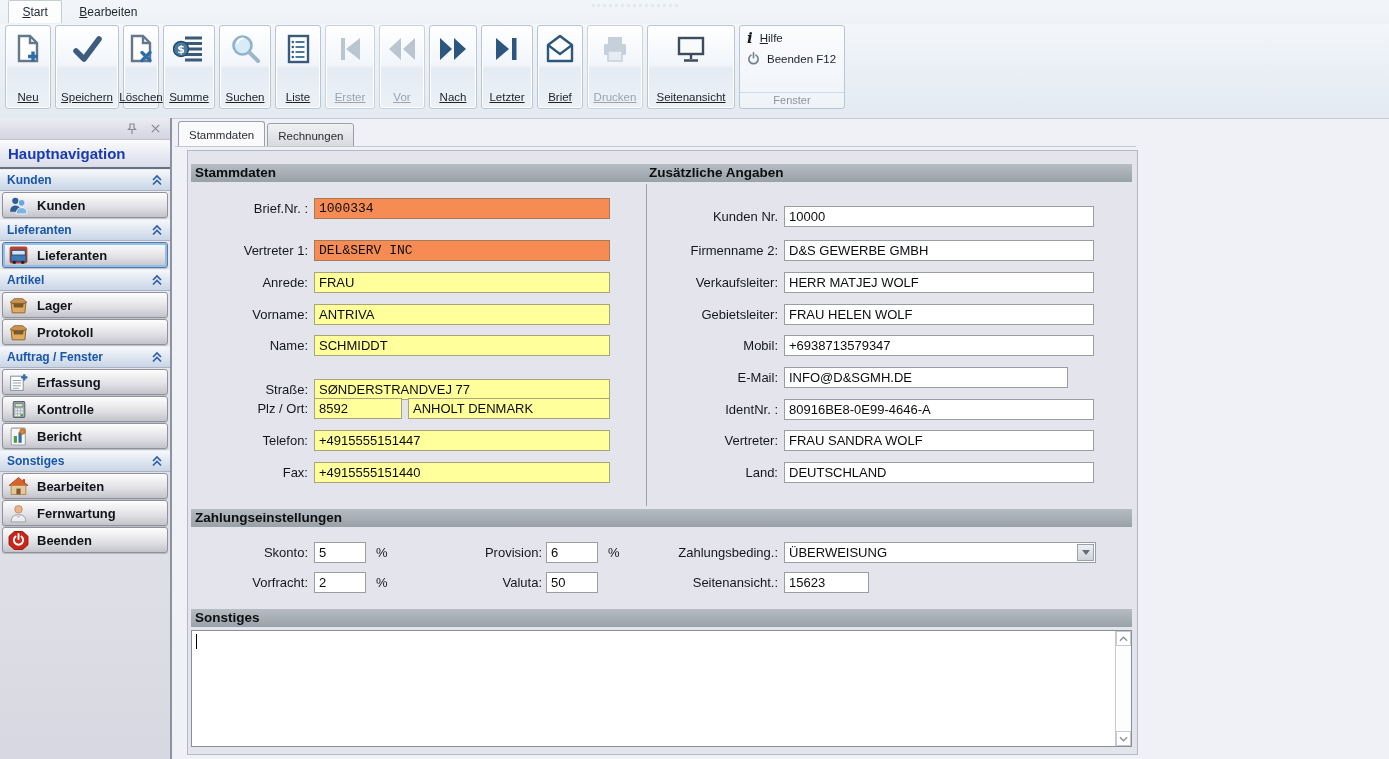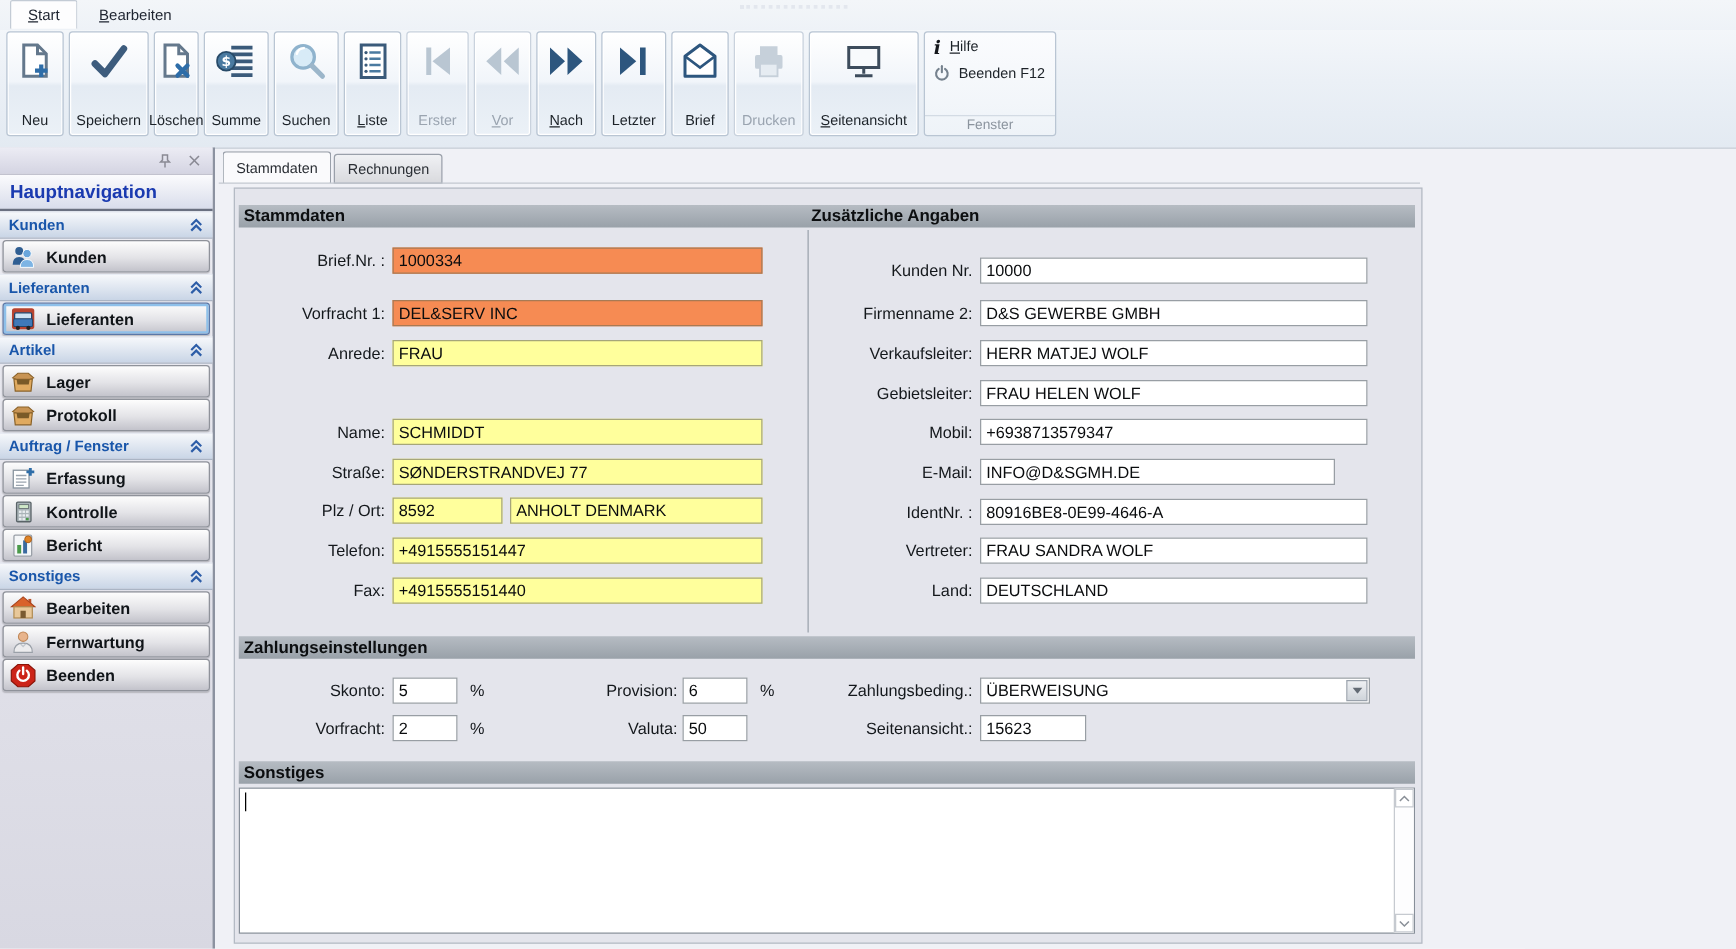--- a/index.html
+++ b/index.html
@@ -15,21 +15,21 @@
   .tabrow{position:absolute;top:0;left:0;right:0;height:24px;background:linear-gradient(#f3f6f9,#eef2f7);}
   .rtab{display:inline-block;height:22px;line-height:22px;padding:0 13px;font-size:12px;color:#1e2430;}
   .rtab.active{background:#fdfdfe;border:1px solid #c3cbd5;border-bottom:none;border-radius:2px 2px 0 0;}
   .dragdots{position:absolute;left:592px;top:4px;width:86px;height:3px;border-top:3px dotted #e3e7ee;}
   .btnrow{position:absolute;top:25px;left:5px;display:flex;align-items:flex-start;gap:4px;}
   .rbtn{height:84px;box-sizing:border-box;border:1px solid #b9c5d3;border-radius:3px;
         background:linear-gradient(180deg,#ffffff,#f1f5fa 48%,#e4ebf3 52%,#ebf1f7);
         box-shadow:inset 0 0 0 1px #fff;
         display:flex;flex-direction:column;align-items:center;justify-content:space-between;
         padding:7px 2px 4px;}
-  .rbtn .lbl{font-size:11.5px;color:#1c2228;white-space:nowrap;line-height:13px;}
+  .rbtn .lbl{font-size:11.5px;color:#1c2228;white-space:nowrap;line-height:13px;text-decoration:underline;}
   .rbtn.disabled{border-color:#c9d2dd;}
   .rbtn.disabled .lbl{color:var(--disabled-text,#9aa4b0);}
   .rbtn svg{width:32px;height:32px;}
   .win-group{height:84px;width:106px;box-sizing:border-box;border:1px solid #b9c5d3;border-radius:3px;
              background:linear-gradient(180deg,#fbfcfe,#eef3f8);display:flex;flex-direction:column;}
   .wg-item{display:flex;align-items:center;gap:7px;padding:5px 7px 2px;font-size:11.5px;color:#1c2228;}
   .wg-caption{margin-top:auto;text-align:center;font-size:11px;color:#8b949e;
               border-top:1px solid #d3dbe4;padding:1px 0 2px;}
   .serif-i{font-family:"DejaVu Serif","Liberation Serif",serif;font-style:italic;font-weight:bold;
            font-size:15px;color:#15181c;line-height:14px;}
@@ -69,21 +69,21 @@
           background:linear-gradient(var(--header-bar-top,#b6bcc3),var(--header-bar-bottom,#99a1a9));
           font-size:13.5px;font-weight:bold;color:#0c0e10;}
   .sechdr .t1{padding-left:4px;}
   .sechdr .t2{position:absolute;left:458px;top:0;}
   .divider-v{position:absolute;left:458px;top:33px;width:1px;height:322px;background:#9aa2ac;}
 
   .frow{position:absolute;height:21px;display:flex;align-items:center;font-size:13px;}
   .flabel{display:inline-block;text-align:right;padding-right:6px;line-height:21px;white-space:nowrap;color:#14181c;}
   .fbox{height:21px;box-sizing:border-box;border:1px solid #989ea4;background:#fff;line-height:19px;
         padding:0 4px;font-size:13px;overflow:hidden;white-space:nowrap;color:#0a0c0e;}
-  .fbox.orange{background:var(--field-orange,#f68b53);border-color:#a87a54;}
+  .fbox.orange{background:var(--field-orange,#f68b53);border-color:#a87a54;font-family:Liberation Mono, monospace;}
   .fbox.yellow{background:var(--field-yellow,#ffff9c);border-color:#a6a67a;}
   .prow{position:absolute;left:0;width:943px;height:21px;font-size:13px;}
   .prow .flabel,.prow .fbox,.prow .pct{position:absolute;top:0;}
   .pct{line-height:21px;}
   .combo-arrow{position:absolute;top:1px;right:1px;bottom:1px;width:17px;
                background:linear-gradient(#eef0f3,#cfd4da);border:1px solid #9aa2ac;box-sizing:border-box;
                display:flex;align-items:center;justify-content:center;}
   .bigtext{position:absolute;left:3px;top:479px;width:941px;height:117px;background:#fff;
            border:1px solid #878f99;box-sizing:border-box;font-size:13px;}
   .caret{position:absolute;left:4px;top:3px;width:1px;height:15px;background:#000;}
@@ -398,32 +398,36 @@
       <span class="t2">Zusätzliche Angaben</span>
     </div>
 
     <div class="divider-v"></div>
 
     <div class="frow" style="left:0;top:47px">
       <span class="flabel" style="width:120px">Brief.Nr. :</span>
       <div class="fbox orange" style="width:296px">1000334</div>
     </div>
     <div class="frow" style="left:0;top:89px">
-      <span class="flabel" style="width:120px">Vorfracht 1:</span>
+      <span class="flabel" style="width:120px">Vertreter 1:</span>
       <div class="fbox orange" style="width:296px">DEL&amp;SERV INC</div>
     </div>
     <div class="frow" style="left:0;top:121px">
       <span class="flabel" style="width:120px">Anrede:</span>
       <div class="fbox yellow" style="width:296px">FRAU</div>
     </div>
+    <div class="frow" style="left:0;top:153px">
+      <span class="flabel" style="width:120px">Vorname:</span>
+      <div class="fbox yellow" style="width:296px">ANTRIVA</div>
+    </div>
     <div class="frow" style="left:0;top:184px">
       <span class="flabel" style="width:120px">Name:</span>
       <div class="fbox yellow" style="width:296px">SCHMIDDT</div>
     </div>
-    <div class="frow" style="left:0;top:216px">
+    <div class="frow" style="left:0;top:228px">
       <span class="flabel" style="width:120px">Straße:</span>
       <div class="fbox yellow" style="width:296px">SØNDERSTRANDVEJ 77</div>
     </div>
     <div class="frow" style="left:0;top:247px">
       <span class="flabel" style="width:120px">Plz / Ort:</span>
       <div class="fbox yellow" style="width:88px">8592</div>
       <div class="fbox yellow" style="width:202px;margin-left:6px">ANHOLT DENMARK</div>
     </div>
     <div class="frow" style="left:0;top:279px">
       <span class="flabel" style="width:120px">Telefon:</span>

